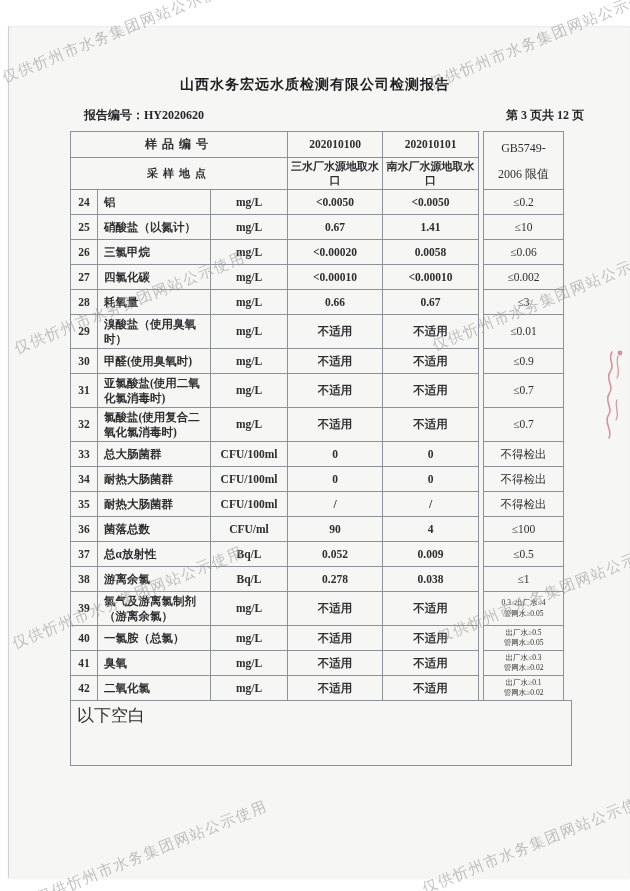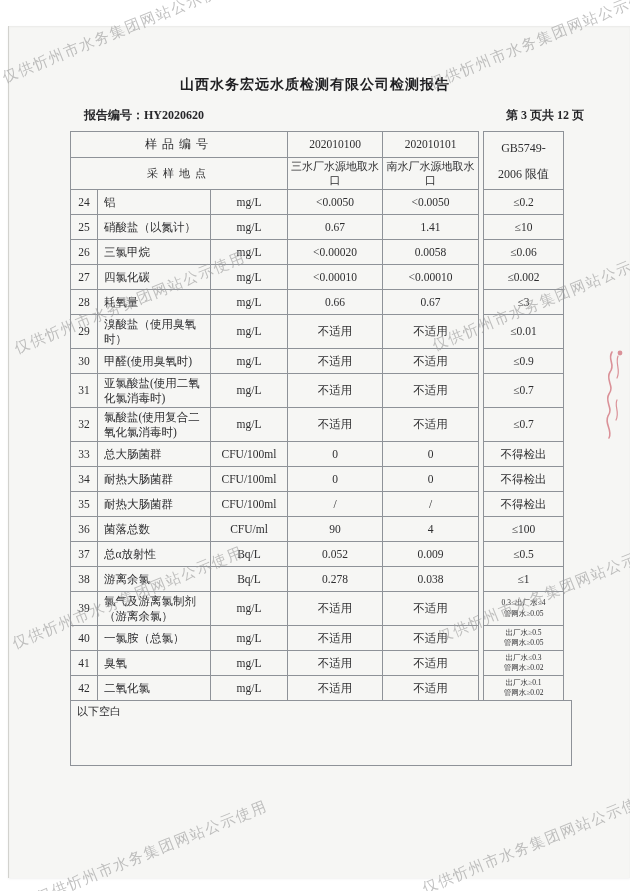--- a/index.html
+++ b/index.html
@@ -21,41 +21,41 @@
     text-align:center; font-size:14px; font-weight:bold; letter-spacing:1px; color:#1f1f22;
   }
   .meta-line {
     position:absolute; left:84px; top:107px; width:500px;
     display:flex; justify-content:space-between;
     font-size:12px; font-weight:600; color:#27272a;
   }
   .report-block { position:absolute; left:70px; top:131px; width:504px; }
   .tables { display:flex; align-items:flex-start; }
   table { border-collapse:collapse; table-layout:fixed; }
-  .main-table { width:408px; }
+  .main-table { width:408px;font-weight:bold; }
   .limit-table { width:80px; margin-left:4px; }
   td {
     border:1px solid #8e9298; text-align:center; vertical-align:middle;
     font-size:11.5px; color:#2e2e30; padding:0 2px;
     word-break:break-all; line-height:1.25;
   }
   tr { height:25px; }
   tr.tall { height:34px;padding-left:33px; }
   tr.h1 { height:26px; }
   tr.h2 { height:32px; }
   .hdr-label { letter-spacing:5px; font-size:12px; }
   .h2 td { font-size:11px; }
   .c-name { text-align:left; padding:1px 3px 1px 6px; }
   .c-limit.small { font-size:7.5px; line-height:1.35; padding:0 1px; }
   .limit-hdr { height:58px; }
   .limit-hdr td { font-size:12px; line-height:26px; padding:0; }
   .blank-row {
     box-sizing:border-box; width:502px; height:66px; margin-top:-1px;
     border:1px solid #8e9298;
-    font-size:11px; padding:3px 6px; color:#2e2e30;
+    font-size:17px; padding:3px 6px; color:#2e2e30;
   }
   .wm-layer { position:absolute; left:0; top:0; width:630px; height:891px; z-index:3; pointer-events:none; }
   .wm {
     position:absolute; white-space:nowrap;
     transform:translate(-50%,-50%) rotate(-22deg);
     font-size:15px; letter-spacing:1.5px; opacity:0.6;
     font-family:"Liberation Sans","DejaVu Sans",sans-serif;
   }
   .stamp { position:absolute; left:598px; top:348px; z-index:3; opacity:0.55; }
 </style>

